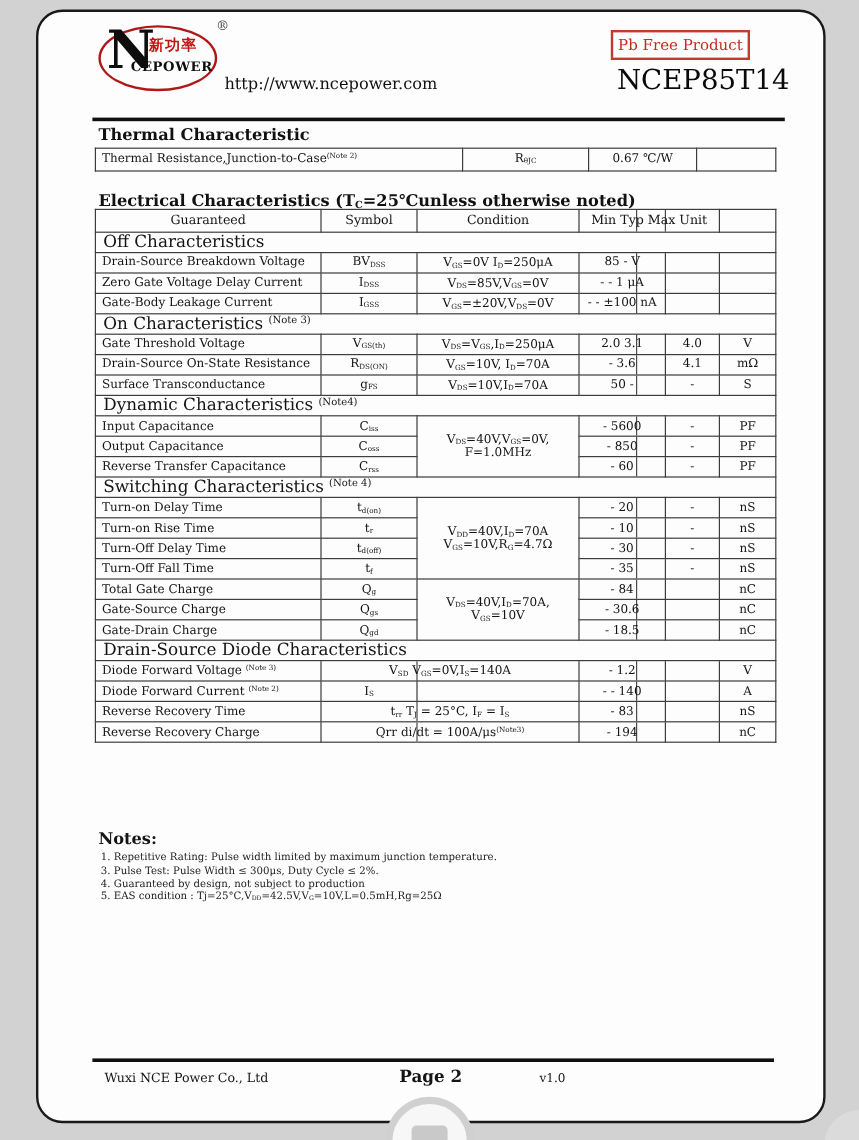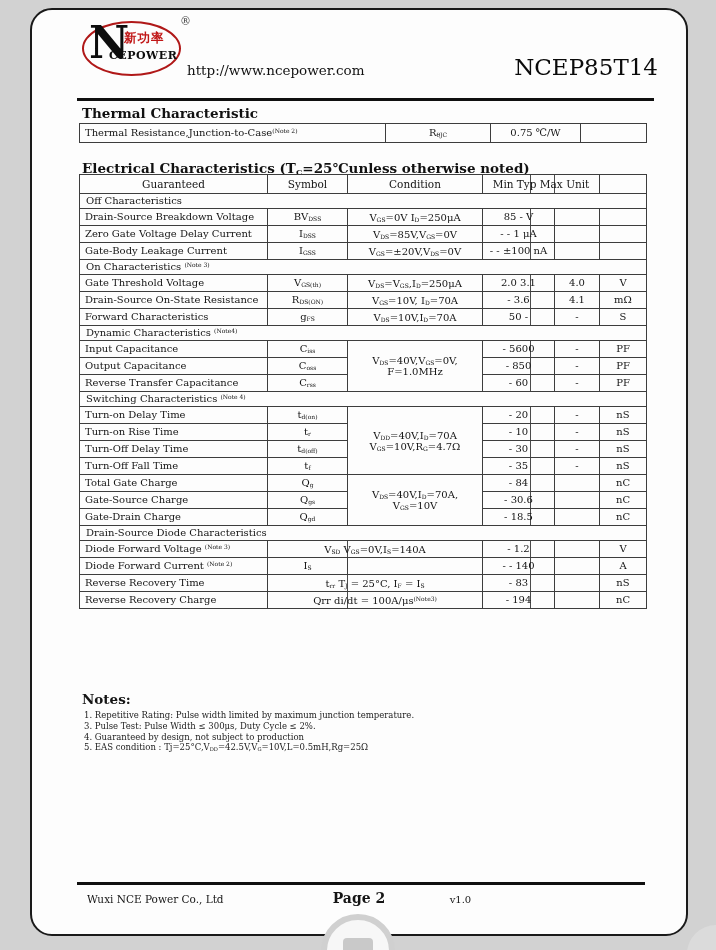--- a/index.html
+++ b/index.html
@@ -23,21 +23,21 @@
          box-sizing:border-box;text-align:center;line-height:22px;font-size:12.5px;color:#c22a20;}
   .partnum{position:absolute;left:420px;top:44px;width:206px;text-align:right;font-size:23px;color:#0a0a0a;}
   .hrule{position:absolute;left:45px;top:88px;width:577px;height:3px;background:#101010;}
   
   .sect-title{position:absolute;font-size:13.5px;font-weight:600;color:#111;}
   
   .dtable{border-collapse:collapse;table-layout:fixed;font-size:10px;color:#141414;}
   .dtable td{border:1px solid #3d3d3d;height:16px;padding:0;text-align:center;
              line-height:1.15;white-space:nowrap;overflow:visible;}
   .dtable td.p{text-align:left;padding-left:5px;}
-  .dtable td.sec{text-align:left;padding-left:6px;height:14px;font-size:10px;margin-top:28px;}
+  .dtable td.sec{text-align:left;padding-left:6px;height:14px;font-size:14px;margin-top:28px;}
   .dtable td.hd{height:18px;font-size:10.5px;}
   .dtable td.c{line-height:11px;}
   sub{font-size:.6em;vertical-align:-0.2em;line-height:0;}
   sup{font-size:.6em;vertical-align:.55em;line-height:0;}
   .g48{background:linear-gradient(#4a4a4a,#4a4a4a) 47px 0/1px 100% no-repeat;}
   .g80{background:linear-gradient(#4a4a4a,#4a4a4a) 79px 0/1px 100% no-repeat;}
   .ghead{background:linear-gradient(#4a4a4a,#4a4a4a) 47px 0/1px 100% no-repeat,
                     linear-gradient(#4a4a4a,#4a4a4a) 71px 0/1px 100% no-repeat;}
   .tbl-wrap{position:absolute;}
   
@@ -61,37 +61,38 @@
 <div class="stage">
   <div class="card">
 
     <div class="logo">
       <span class="logo-n">N</span>
       <span class="logo-cn">新功率</span>
       <span class="logo-en">CEPOWER</span>
     </div>
     <span class="logo-reg">®</span>
     <div class="url">http://www.ncepower.com</div>
+    <div class="pbbox">Pb Free Product</div>
     <div class="partnum">NCEP85T14</div>
     <div class="hrule"></div>
 
     <div class="sect-title" style="left:50px;top:95px;">Thermal Characteristic</div>
     <div class="tbl-wrap" style="left:47px;top:113px;">
       <table class="dtable">
         <colgroup>
             <col style="width:306px">
             <col style="width:105px">
             <col style="width:90px">
             <col style="width:66px">
           </colgroup>
         <tbody>
             <tr>
           <td class="p" style="height:18px">Thermal Resistance,Junction-to-Case<sup>(Note 2)</sup></td>
           <td>R<sub>θJC</sub></td>
-          <td>0.75 ℃/W</td>
+          <td>0.67 ℃/W</td>
           <td></td>
         </tr>
       </tbody>
         </table>
     </div>
 
     <div class="sect-title" style="left:50px;top:150px;">Electrical Characteristics (T<sub>C</sub>=25℃unless otherwise noted)</div>
     <div class="tbl-wrap" style="left:47px;top:164px;">
       <table class="dtable">
         <colgroup>
@@ -150,21 +151,21 @@
             </tr>
             <tr>
               <td class="p">Drain-Source On-State Resistance</td>
               <td class="s">R<sub>DS(ON)</sub></td>
               <td class="c">V<sub>GS</sub>=10V, I<sub>D</sub>=70A</td>
               <td class="v g48">- 3.6</td>
               <td class="v">4.1</td>
               <td class="v">mΩ</td>
             </tr>
             <tr>
-              <td class="p">Forward Characteristics</td>
+              <td class="p">Surface Transconductance</td>
               <td class="s">g<sub>FS</sub></td>
               <td class="c">V<sub>DS</sub>=10V,I<sub>D</sub>=70A</td>
               <td class="v g48">50 -</td>
               <td class="v">-</td>
               <td class="v">S</td>
             </tr>
             <tr>
               <td class="sec" colspan="6">Dynamic Characteristics <sup>(Note4)</sup></td>
             </tr>
             <tr>

